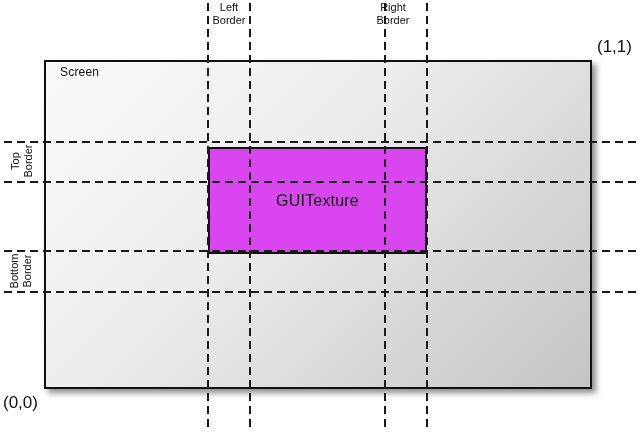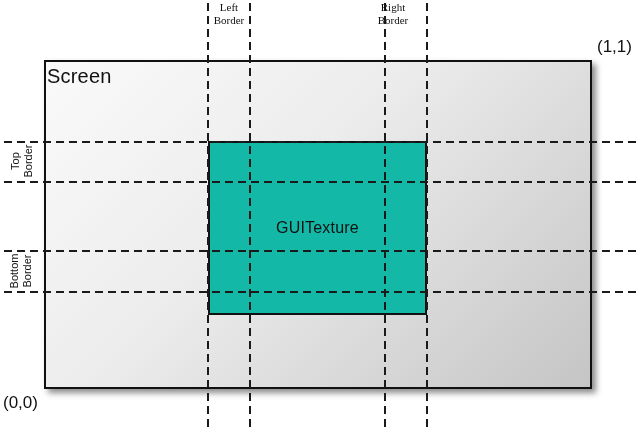--- a/index.html
+++ b/index.html
@@ -18,31 +18,31 @@
     left: 44px; top: 60px;
     width: 548px; height: 329px;
     box-sizing: border-box;
     border: 2px solid #111111;
     background: linear-gradient(135deg, #fafafa 0%, #ececec 42%, #c5c5c5 100%);
     box-shadow: 4px 4px 6px rgba(0,0,0,0.45);
     z-index: 1;
   }
   .screen-label {
     position: absolute;
-    left: 1px; top: 3px;
-    font-size: 20px;
+    left: 14px; top: 3px;
+    font-size: 12px;
     letter-spacing: 0.2px;
   }
   .guitexture-rect {
     position: absolute;
-    left: 208px; top: 141px;
-    width: 219px; height: 174px;
+    left: 208px; top: 147px;
+    width: 219px; height: 107px;
     box-sizing: border-box;
     border: 2px solid #111111;
-    background: #14b8a6;
+    background: #d946ef;
     z-index: 2;
     display: flex;
     align-items: center;
     justify-content: center;
   }
   .guitexture-label { font-size: 16px; letter-spacing: 0.2px; }
   
   .vline {
     position: absolute;
     top: 3px; height: 428px; width: 2px;
@@ -69,21 +69,21 @@
     top: 1px;
     width: 42px;
     text-align: center;
     font-size: 11px;
     line-height: 13px;
     z-index: 4;
     background: transparent;
   }
   .left-border-label  { left: 208px; }
   .right-border-label { left: 372px; }
-  .border-label span { display: block; font-family: Liberation Serif, serif; }
+  .border-label span { display: block; }
   
   .rot-label {
     position: absolute;
     font-size: 11px;
     line-height: 13px;
     text-align: center;
     white-space: nowrap;
     transform: translate(-50%, -50%) rotate(-90deg);
     z-index: 4;
   }

